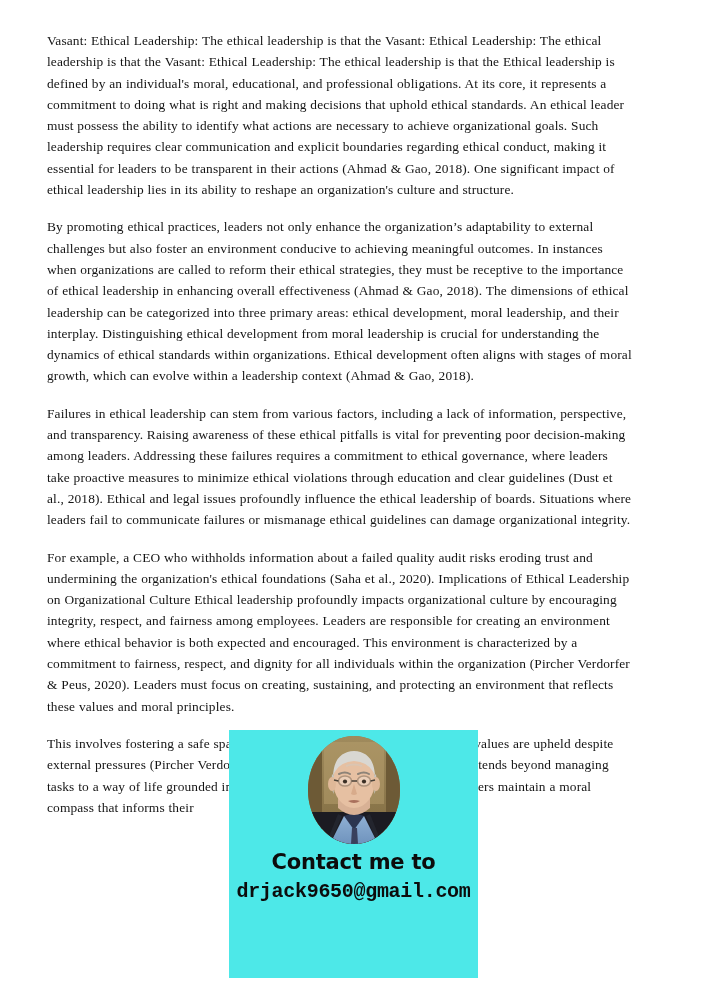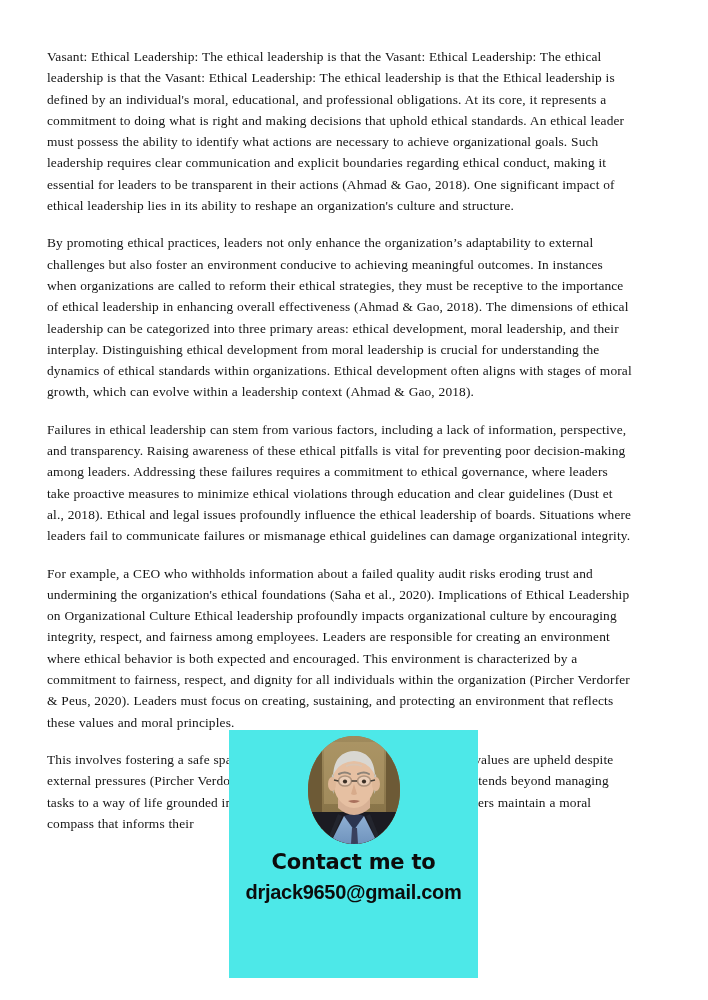--- a/index.html
+++ b/index.html
@@ -19,21 +19,21 @@
     position: absolute;
     left: 0; top: 0;
     width: 708px;
     height: 1000px;
     background: #ffffff;
   }
 
   .doc-body {
     position: absolute;
     left: 47px;
-    top: 46px;
+    top: 30px;
     width: 585px;
   }
 
   .para {
     font-size: 13.4px;
     line-height: 21.3px;
     color: #141414;
     text-align: left;
     margin: 0 0 16px 0;
     letter-spacing: 0.01em;
@@ -75,21 +75,21 @@
     font-size: 21px;
     line-height: 25px;
     color: #0c0c0c;
     text-align: center;
     letter-spacing: -0.2px;
   }
   .card-heading .line2 { display: block; }
 
   .card-email {
     margin-top: 5px;
-    font-family: Liberation Sans, sans-serif;
+    font-family: Liberation Mono, monospace;
     font-weight: bold;
     font-size: 20px;
     line-height: 24px;
     color: #0c0c0c;
     text-align: center;
     letter-spacing: -0.3px;
   }
 </style>
 </head>
 <body>

